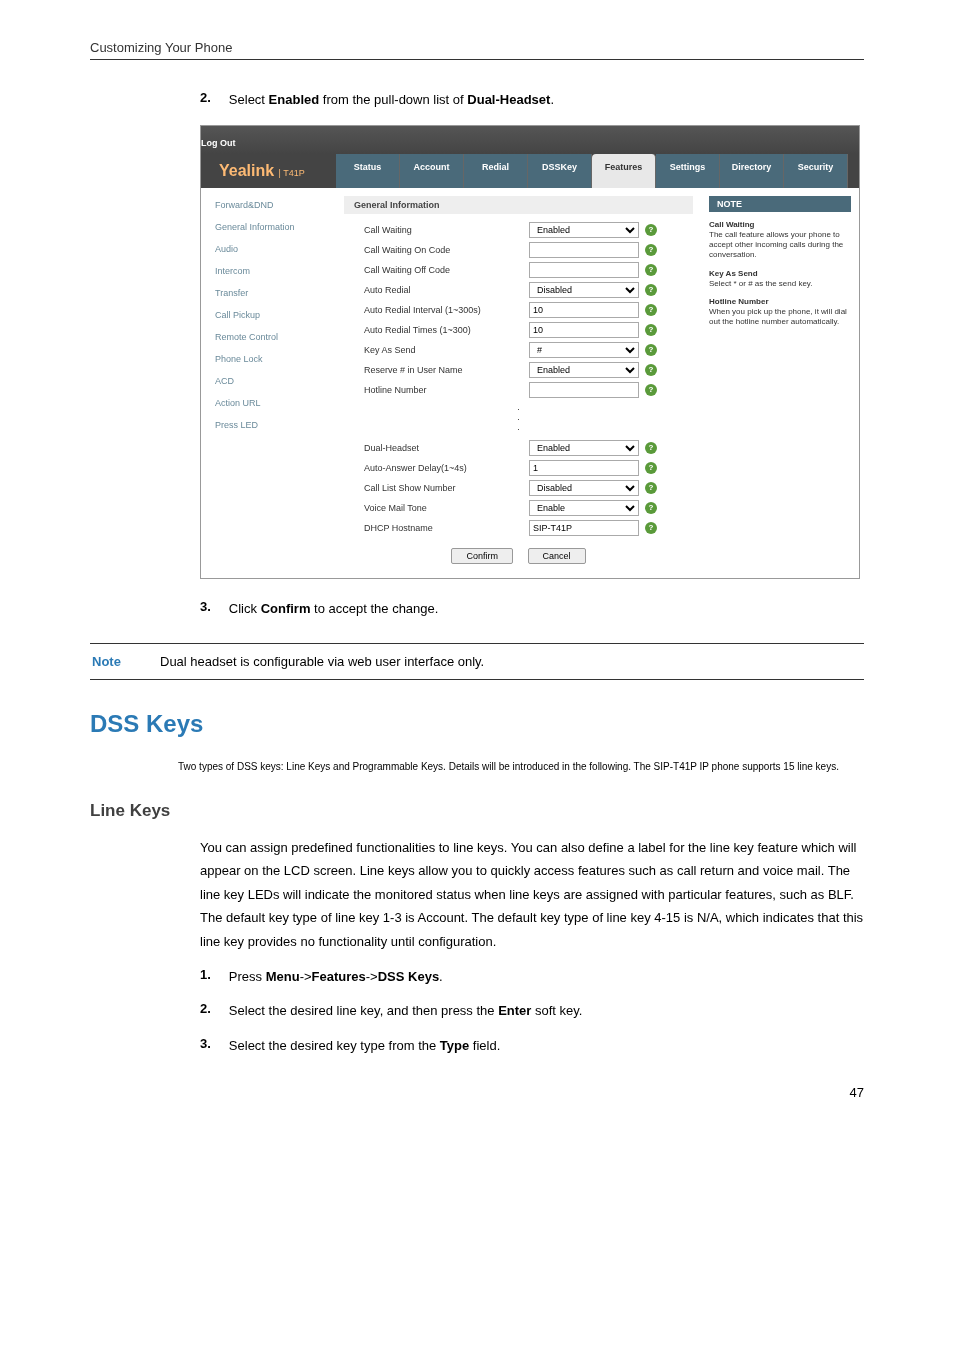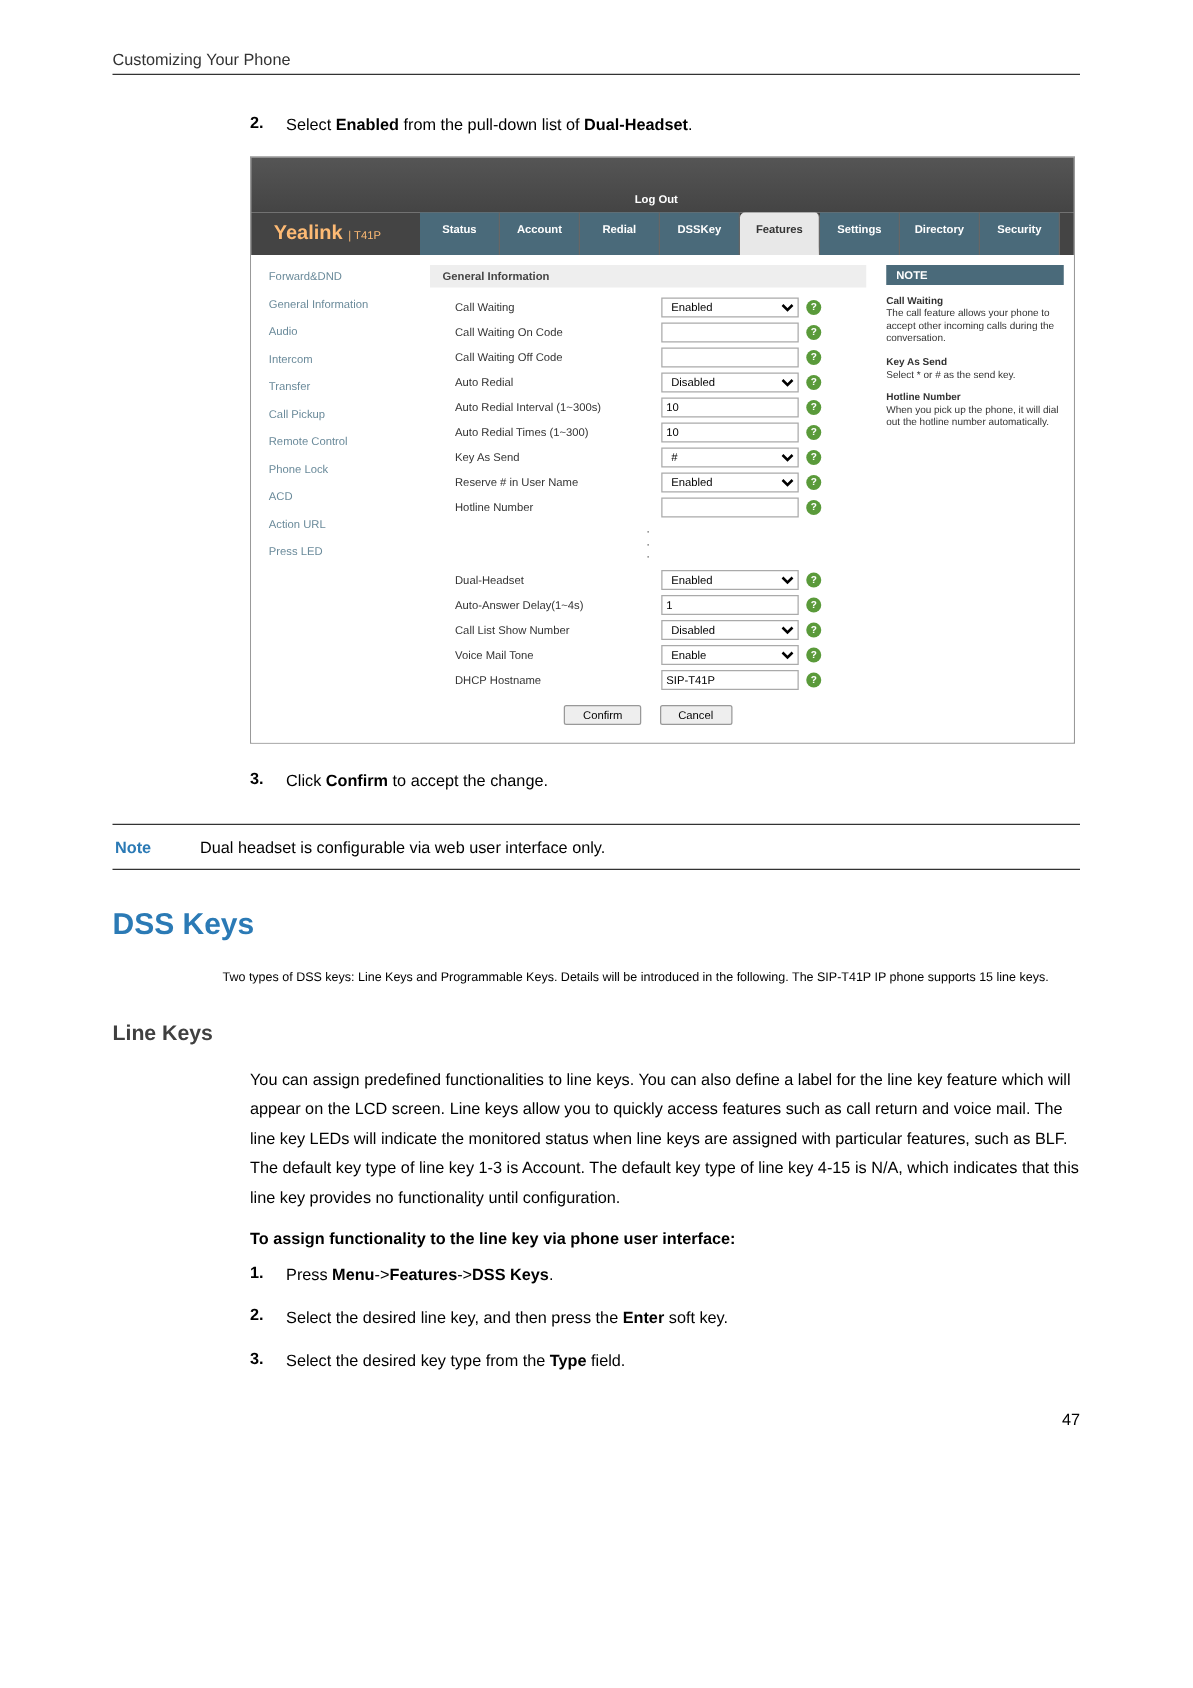--- a/index.html
+++ b/index.html
@@ -8,21 +8,21 @@
   .header-line { border-bottom: 1px solid #333; padding-bottom: 4px; margin-bottom: 30px; }
   .header-text { text-align: left; font-size: 13px; color: #333; }
   .step-row { display: flex; margin-left: 110px; margin-bottom: 15px; }
   .step-num { font-weight: bold; margin-right: 18px; font-size: 13px; }
   .step-text { font-size: 13px; line-height: 1.5; }
   .step-text b { font-weight: bold; }
   .screenshot-wrap { margin-left: 110px; margin-bottom: 20px; }
   
   
   .webui { width: 660px; border: 1px solid #999; font-family: Verdana, sans-serif; font-size: 9px; }
-  .webui-top { background: linear-gradient(to bottom, #555, #444); height: 44px; display: flex; align-items: flex-end; justify-content: center; padding-right: 10px; color: #fff; }
+  .webui-top { background: linear-gradient(to bottom, #555, #444); height: 28px; display: flex; align-items: flex-end; justify-content: flex-start; padding-right: 10px; color: #fff; }
   .logout { font-size: 9px; padding-bottom: 6px; font-weight: bold; }
   .webui-head { display: flex; background: #444; }
   .logo { color: #fdba74; font-size: 16px; font-weight: bold; padding: 8px 18px; width: 135px; }
   .tabs { display: flex; flex: 1; }
   .tab { padding: 8px 0; color: #fff; font-size: 9px; font-weight: bold; text-align: center; border-right: 1px solid #666; min-width: 64px; }
   .tab.dark { background: #4a6a7a; }
   .tab.active { background: #e8e8e8; color: #333; border-radius: 4px 4px 0 0; }
   .webui-body { display: flex; background: #fff; }
   .sidebar { width: 135px; background: #fff; padding: 6px 0; }
   .side-item { padding: 6px 14px; font-size: 9px; color: #6a8a9a; }
@@ -213,21 +213,20 @@
     <div class="note-label">Note</div>
     <div class="note-content">Dual headset is configurable via web user interface only.</div>
   </div>
 
   <h2 class="section">DSS Keys</h2>
   <div class="para">Two types of DSS keys: Line Keys and Programmable Keys. Details will be introduced in the following. The SIP-T41P IP phone supports 15 line keys.</div>
 
   <h3 class="subsection">Line Keys</h3>
   <div class="para-noin">You can assign predefined functionalities to line keys. You can also define a label for the line key feature which will appear on the LCD screen. Line keys allow you to quickly access features such as call return and voice mail. The line key LEDs will indicate the monitored status when line keys are assigned with particular features, such as BLF. The default key type of line key 1-3 is Account. The default key type of line key 4-15 is N/A, which indicates that this line key provides no functionality until configuration.</div>
 
-  <div class="bold-para">To assign functionality to the line key via phone user interface:</div>
 
   <div class="step-row">
     <div class="step-num">1.</div>
     <div class="step-text">
       <span>Press </span><b>Menu</b><span>-&gt;</span><b>Features</b><span>-&gt;</span><b>DSS Keys</b><span>.</span>
     </div>
   </div>
 
   <div class="step-row">
     <div class="step-num">2.</div>

